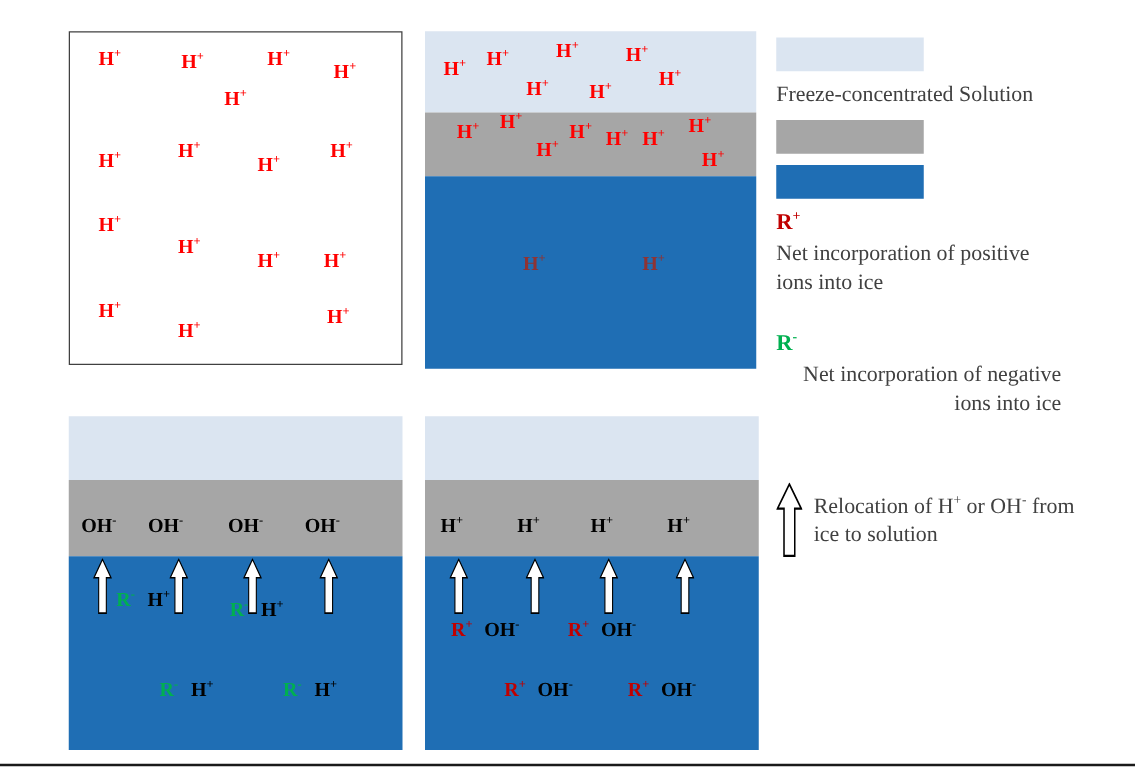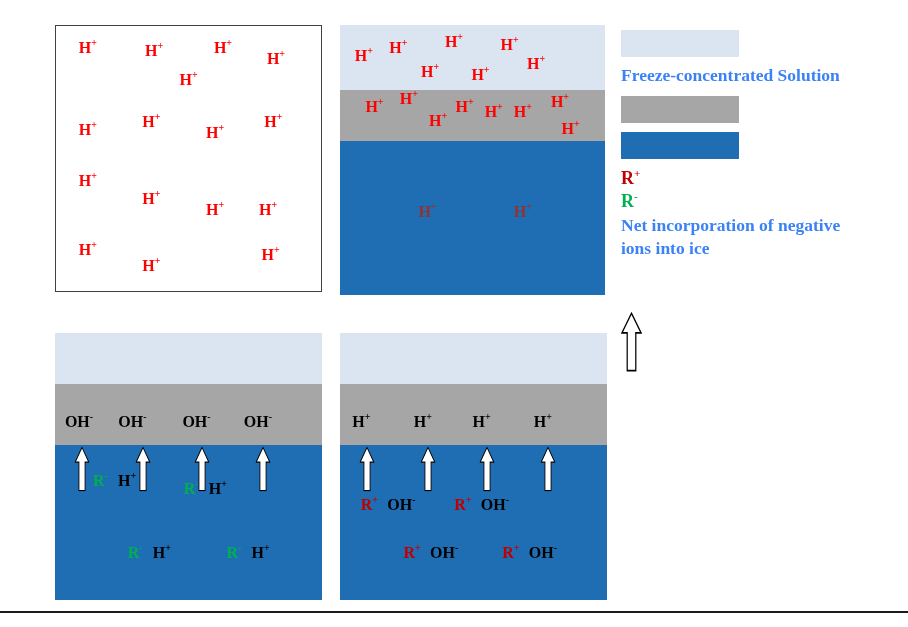--- a/index.html
+++ b/index.html
@@ -23,32 +23,32 @@
   }
   .ion sup, .sym sup, .lb sup { font-size:0.62em; }
 
   
   .up-arrow { position:absolute; transform:translate(-50%,-50%); width:15px; height:45px; }
   .up-arrow svg, .lg-arrow svg { display:block; width:100%; height:100%; }
 
   
   .legend { position:absolute; left:621px; top:28px; width:280px; }
   .sw { width:118px; height:27px; }
-  .lb { font-weight:bold; font-size:17.5px; line-height:1.32; color:#3b82f6; max-width:228px; }
+  .lb { font-weight:normal; font-size:17.5px; line-height:1.32; color:#404040; max-width:228px; }
   .sym { font-weight:bold; font-size:18px; line-height:1; }
   .sw-solution { margin:2px 0 7px; }
   .lb-solution { margin-bottom:9px; }
   .sw-qll      { margin-bottom:9px; }
   .lb-qll      { margin-bottom:26px; }
   .sw-ice      { margin-bottom:9px; }
   .lb-ice      { margin-bottom:16px; }
   .sym-rplus   { margin-bottom:3px; }
   .lb-rplus    { margin-bottom:28px; }
   .sym-rminus  { margin-bottom:3px; }
-  .lb-rminus   { margin-bottom:52px; }
+  .lb-rminus   { margin-bottom:52px;text-align:right; }
   .lg-arrow-row { display:flex; align-items:center; gap:9px; }
   .lg-arrow { width:21px; height:60px; flex:0 0 auto; }
 
   .bottom-rule { position:absolute; left:0; top:611px; width:908px; border-top:2px solid #1a1a1a; }
 </style>
 </head>
 <body>
 
 <div class="canvas">
 
@@ -172,27 +172,29 @@
 
   <aside class="legend">
     <div class="sw sw-solution" style="background: rgb(219, 229, 241);"></div>
     <div class="lb lb-solution">Freeze-concentrated Solution</div>
 
     <div class="sw sw-qll" style="background: rgb(166, 166, 166);"></div>
 
     <div class="sw sw-ice" style="background: rgb(31, 110, 180);"></div>
 
     <div class="sym-rplus"><span class="sym" style="color: rgb(192, 0, 0);">R<sup>+</sup></span></div>
+    <div class="lb lb-rplus">Net incorporation of positive ions into ice</div>
 
     <div class="sym-rminus"><span class="sym" style="color: rgb(0, 176, 80);">R<sup>-</sup></span></div>
     <div class="lb lb-rminus">Net incorporation of negative ions into ice</div>
 
     <div class="lg-arrow-row">
       <span class="lg-arrow">
           <svg viewBox="0 0 22 46" preserveAspectRatio="none">
             <path d="M11 1 L21 16 L15.5 16 L15.5 45 L6.5 45 L6.5 16 L1 16 Z" fill="#ffffff" stroke="#000000" stroke-width="1.3"></path>
           </svg>
         </span>
+      <span class="lb">Relocation of H<sup>+</sup> or OH<sup>-</sup> from ice to  solution</span>
     </div>
   </aside>
 
   <div class="bottom-rule"></div>
 </div>
 
 </body></html>

